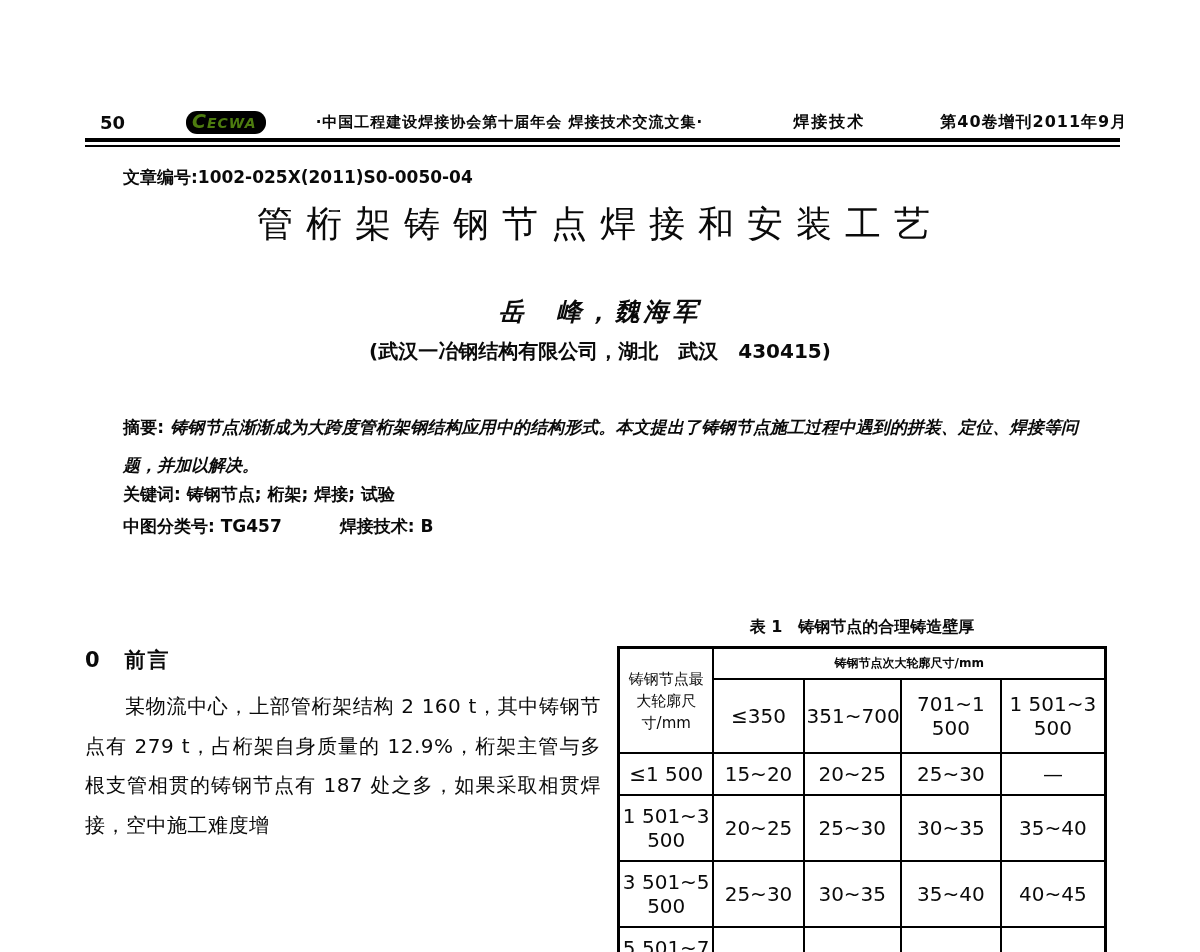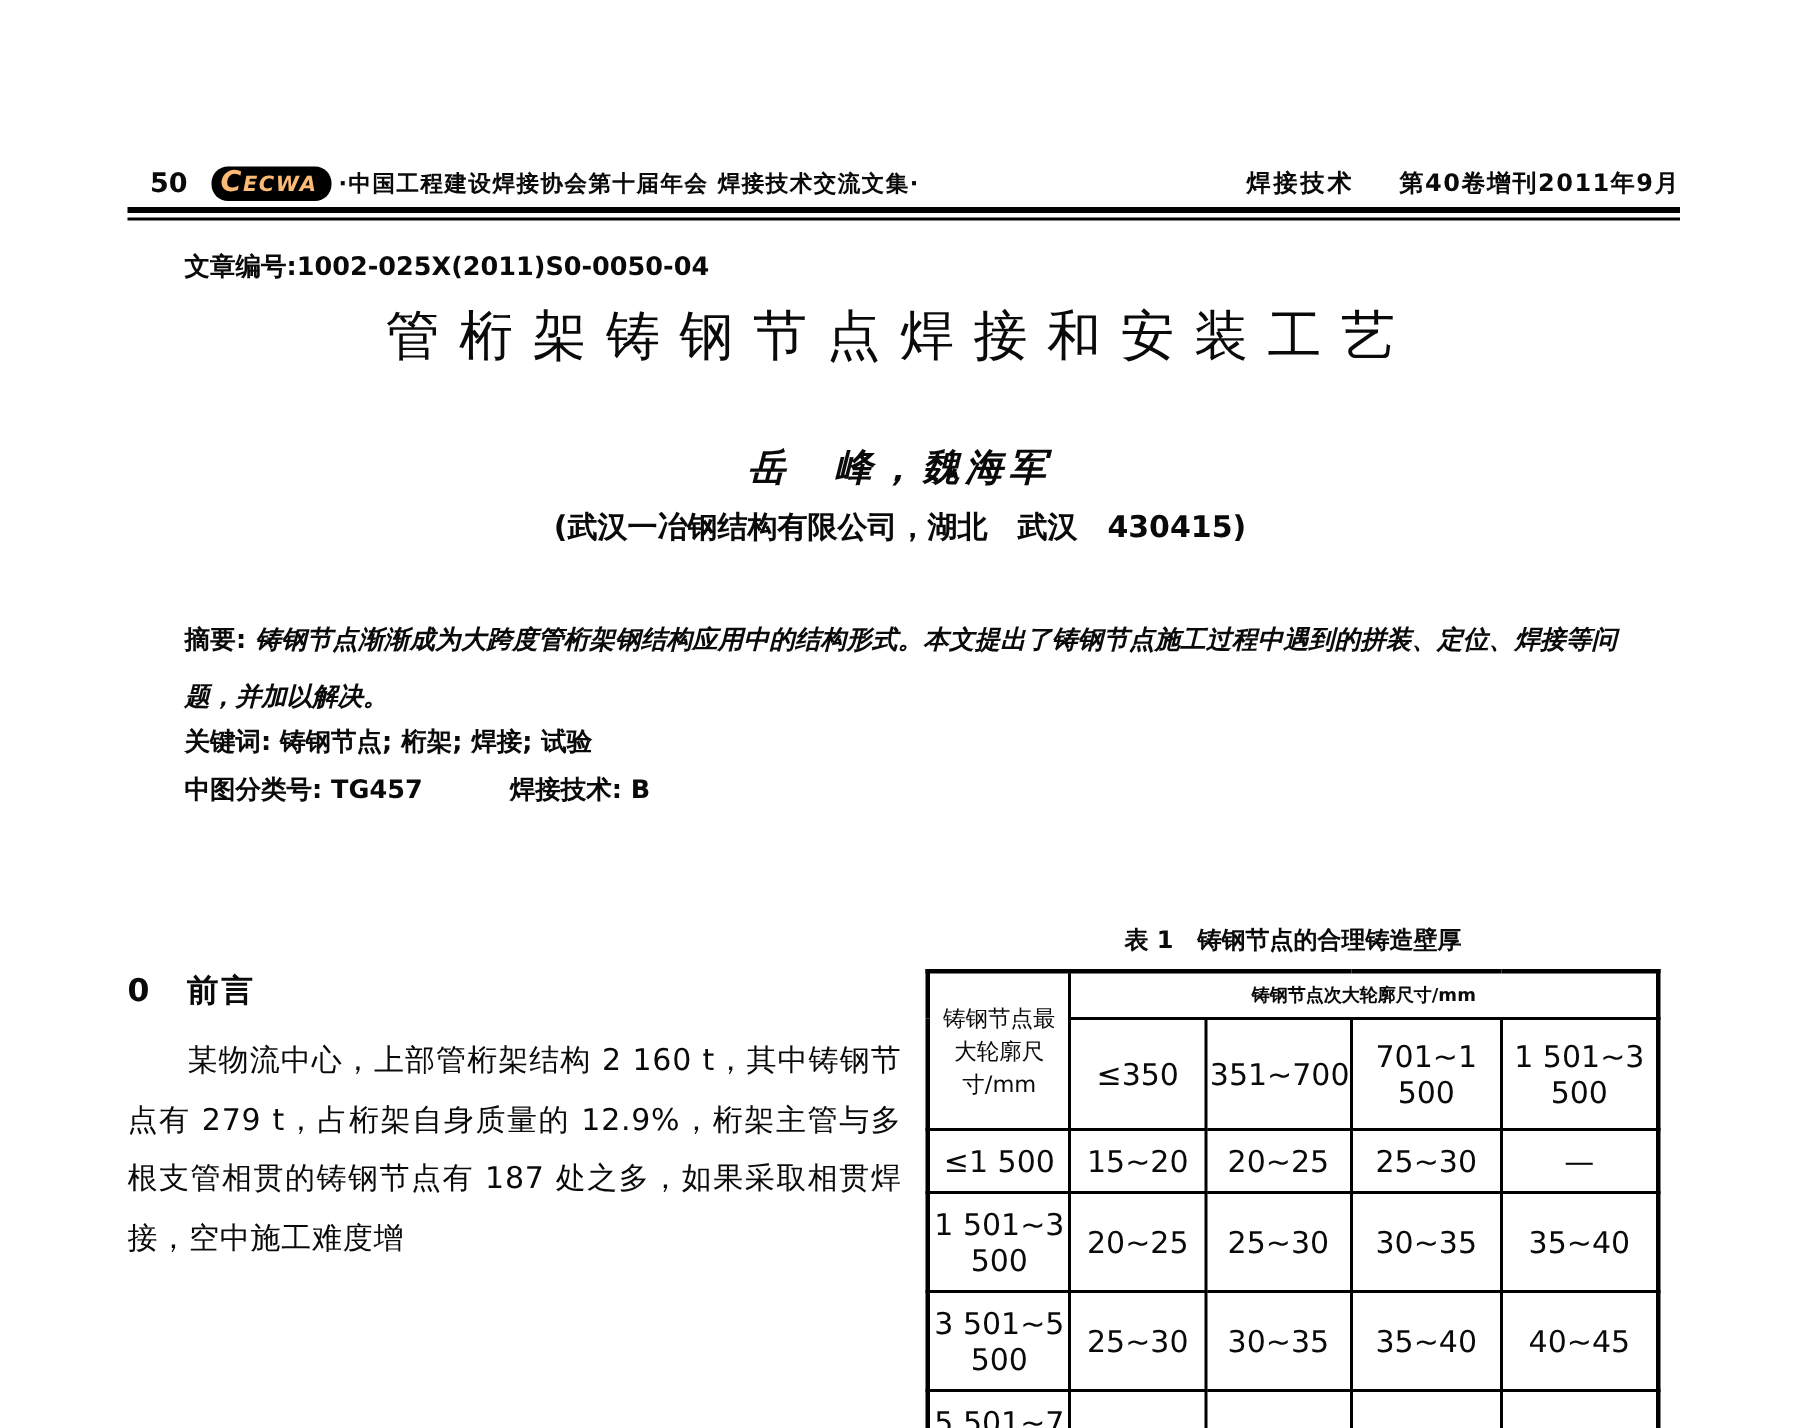--- a/index.html
+++ b/index.html
@@ -5,25 +5,25 @@
   html,body{margin:0;padding:0;background:#e8e8e8;}
   .page{
     position:relative;width:1200px;height:952px;margin:0 auto;
     background:#ffffff;color:#0a0a0a;overflow:hidden;
     font-family:"DejaVu Sans","Liberation Sans",sans-serif;
   }
   
   .running-head{
     position:absolute;left:100px;right:80px;top:111px;
     display:flex;align-items:center;white-space:nowrap;
-    font-weight:bold;font-size:15px;
+    font-weight:bold;font-size:15px;gap:45px;
   }
   .pageno{font-size:18px;margin-right:16px;}
   .logo{
-    background:#000;color:#fdba74;border-radius:11px;
+    background:#000;color:#4d7c0f;border-radius:11px;
     padding:1px 9px 2px 6px;font-style:italic;font-weight:800;
     font-size:14px;letter-spacing:1px;margin-right:5px;line-height:18px;
   }
   .logo-c{font-size:19px;}
   .head-left{font-size:15px;letter-spacing:1px;}
   .spacer{flex:1;}
   .head-journal{font-size:16px;margin-right:30px;letter-spacing:2px;}
   .head-issue{font-size:16px;letter-spacing:1px;}
   .head-rule{
     position:absolute;left:85px;right:80px;top:138px;height:3px;

